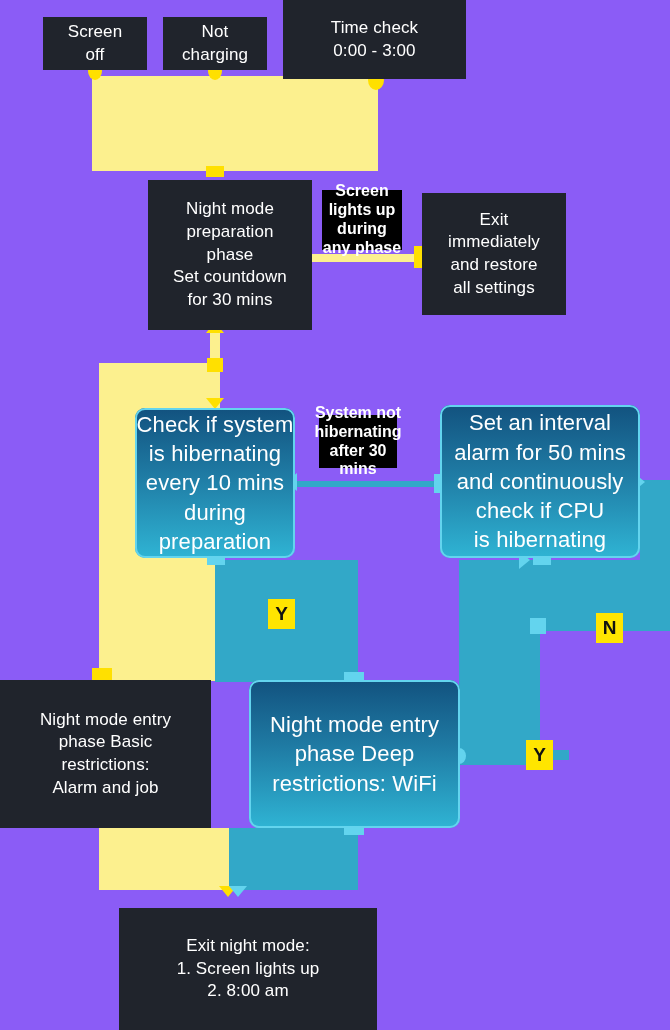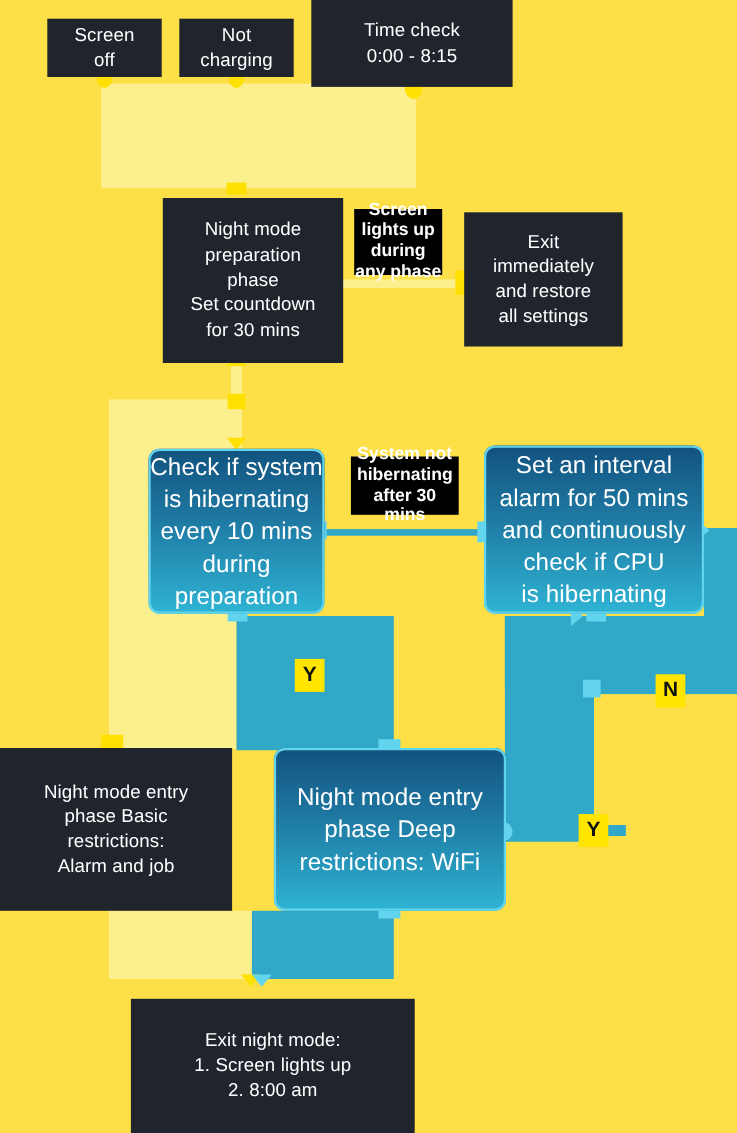--- a/index.html
+++ b/index.html
@@ -4,21 +4,21 @@
 <style>
   html, body {
     margin: 0;
     padding: 0;
     background: #ffffff;
   }
   #stage {
     position: relative;
     width: 670px;
     height: 1030px;
-    background: #fde047;
+    background: #8b5cf6;
     overflow: hidden;
     font-family: "Liberation Sans", sans-serif;
   }
 
   
   .node {
     position: absolute;
     box-sizing: border-box;
     display: flex;
     align-items: center;
@@ -153,21 +153,21 @@
   <div class="arrow down yellow" style="left:219px; top:886px;"></div>
   <div class="arrow down blue" style="left:229px; top:886px;"></div>
 
   <div class="node dark" style="left:43px; top:17px; width:104px; height:53px;">Screen
 off</div>
 
   <div class="node dark" style="left:163px; top:17px; width:104px; height:53px;">Not
 charging</div>
 
   <div class="node dark" style="left:283px; top:0px; width:183px; height:79px;">Time check
-0:00 - 8:15</div>
+0:00 - 3:00</div>
 
   <div class="node dark" style="left:132px; top:180px; width:164px; height:150px;margin-left:16px;">Night mode
 preparation
 phase
 Set countdown
 for 30 mins</div>
 
   <div class="node dark" style="left:422px; top:193px; width:144px; height:122px;">Exit
 immediately
 and restore
@@ -196,21 +196,21 @@
 
   <div class="node dark" style="left:119px; top:908px; width:258px; height:122px;">Exit night mode:
 1. Screen lights up
 2. 8:00 am</div>
 
   <div class="chip" style="left:322px; top:190px; width:80px; height:60px;">Screen
 lights up
 during
 any phase</div>
 
-  <div class="chip" style="left:319px; top:415px; width:98px; height:53px;">System not
+  <div class="chip" style="left:319px; top:415px; width:78px; height:53px;">System not
 hibernating
 after 30 mins</div>
 
   <div class="branch-label" style="left:268px; top:599px; width:27px; height:30px;">Y</div>
 
   <div class="branch-label" style="left:596px; top:613px; width:27px; height:30px;">N</div>
 
   <div class="branch-label" style="left:526px; top:740px; width:27px; height:30px;">Y</div>
 
 </div>

